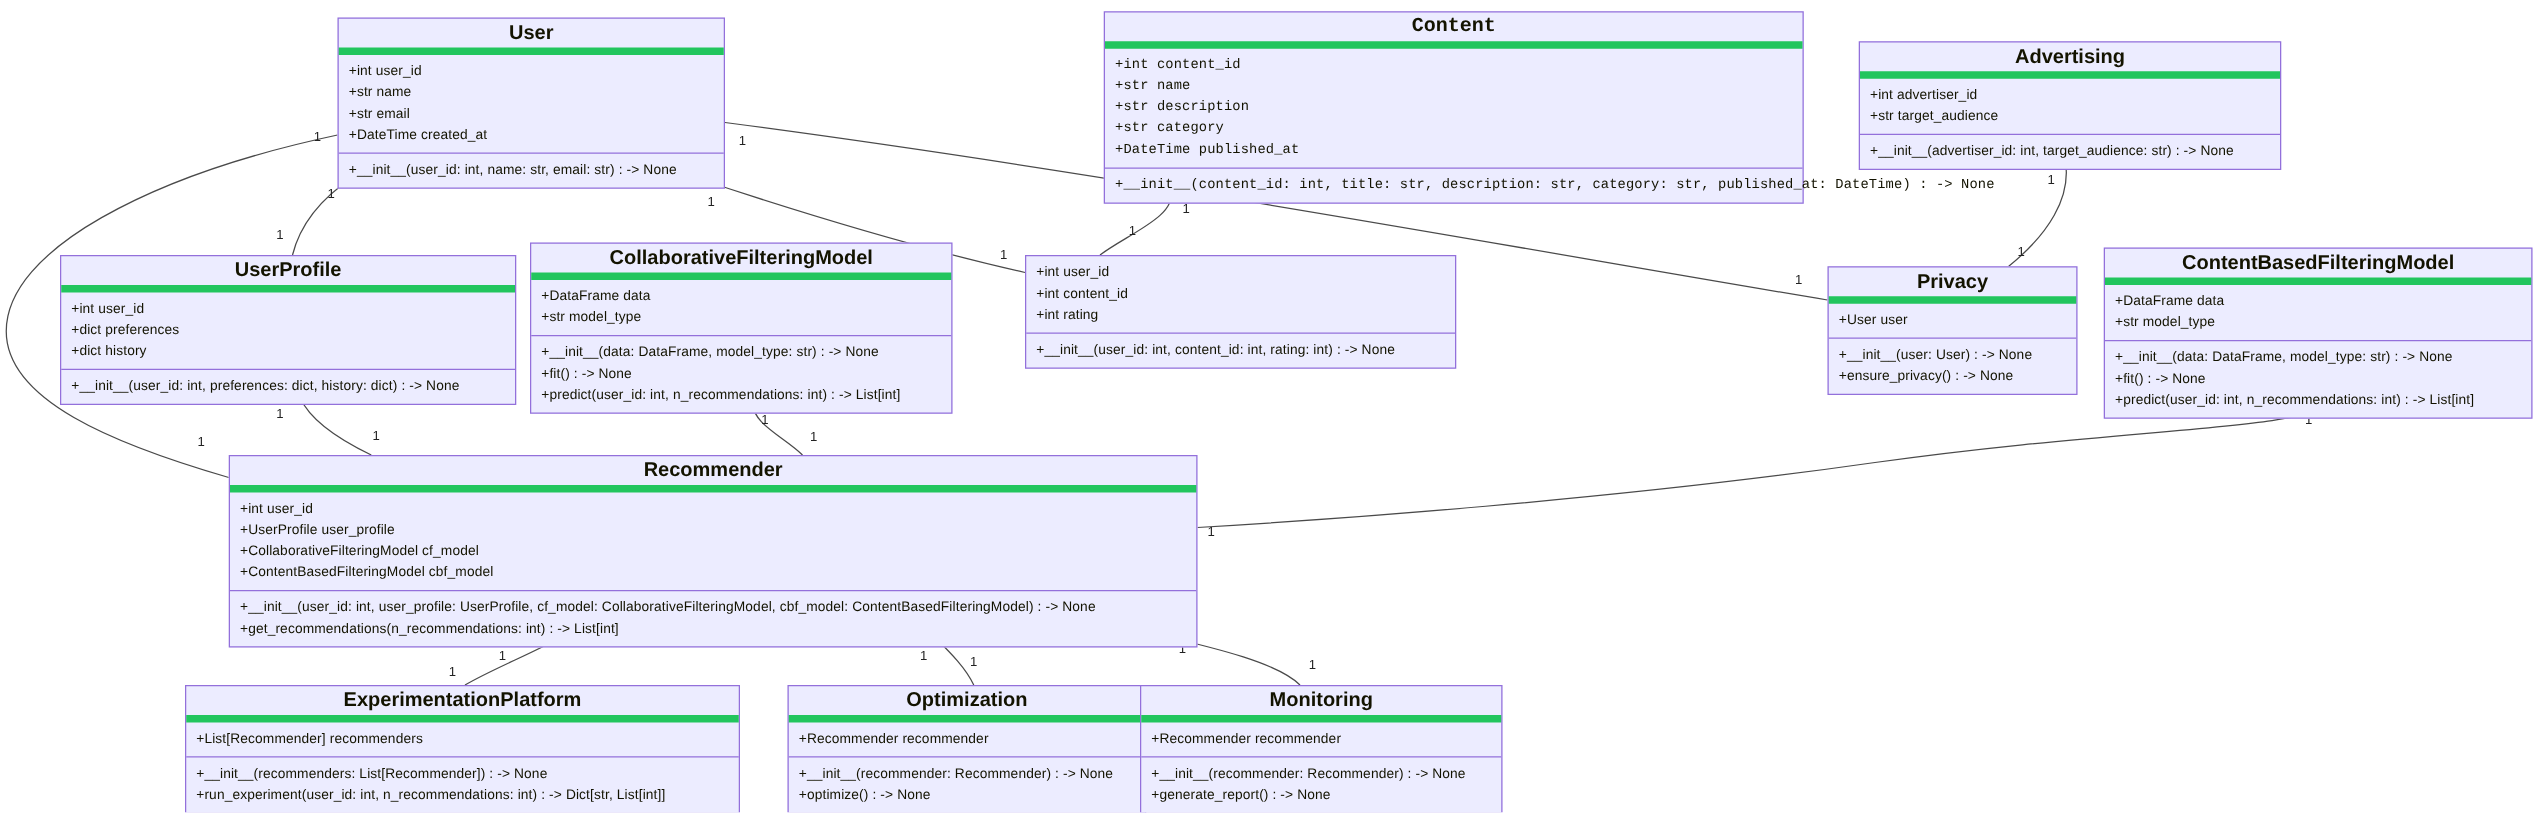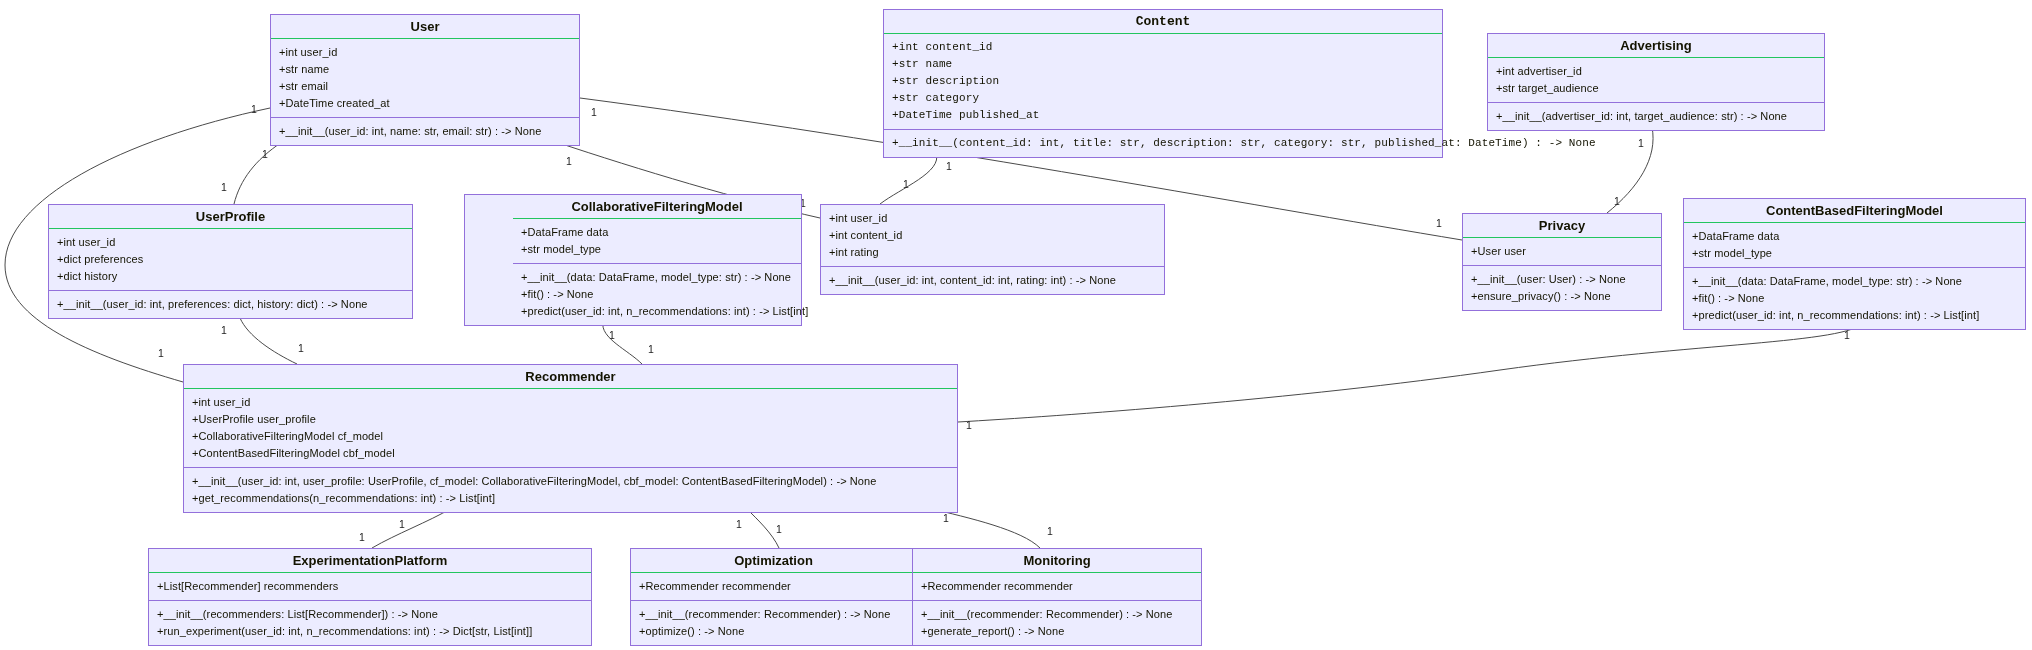--- a/index.html
+++ b/index.html
@@ -4,21 +4,21 @@
 <style>
   html,body{margin:0;padding:0;background:#ffffff;}
   #stage{position:relative;width:2032px;height:650px;overflow:hidden;
          font-family:"Liberation Sans",sans-serif;background:#ffffff;}
   #edges{position:absolute;left:0;top:0;z-index:0;}
   .edge{fill:none;stroke:#4a4a4a;stroke-width:1px;}
   .card{font-family:"Liberation Sans",sans-serif;font-size:10.5px;fill:#222222;}
   .classbox{position:absolute;z-index:1;background:#ECECFF;border:1px solid #9370DB;
             color:#131300;box-sizing:border-box;}
   .ctitle{height:23px;line-height:23px;text-align:center;font-weight:bold;
-          font-size:13px;border-bottom:1px solid #22c55e;}
+          font-size:16px;border-bottom:6px solid #22c55e;}
   .csec{padding:5px 8px;}
   .csec.methods{border-top:1px solid #9370DB;}
   .mline{font-size:11px;line-height:17px;white-space:nowrap;letter-spacing:0.1px;}
 </style>
 </head>
 <body>
 
 <div id="stage">
   <svg id="edges" width="2032" height="650" viewBox="0 0 2032 650">
       <path d="M 282,142 C 255,160 240,180 234,204" class="edge"></path>
@@ -98,21 +98,21 @@
       <div class="ctitle">UserProfile</div>
       <div class="csec attrs">
         <div class="mline">+int user_id</div>
         <div class="mline">+dict preferences</div>
         <div class="mline">+dict history</div>
       </div>
       <div class="csec methods">
         <div class="mline">+__init__(user_id: int, preferences: dict, history: dict) : -&gt; None</div>
       </div>
     </div>
-    <div class="classbox" style="left: 464px; top: 194px; width: 338px; padding-left: 48px;">
+    <div class="classbox" style="left: 424px; top: 194px; width: 338px;">
       <div class="ctitle">CollaborativeFilteringModel</div>
       <div class="csec attrs">
         <div class="mline">+DataFrame data</div>
         <div class="mline">+str model_type</div>
       </div>
       <div class="csec methods">
         <div class="mline">+__init__(data: DataFrame, model_type: str) : -&gt; None</div>
         <div class="mline">+fit() : -&gt; None</div>
         <div class="mline">+predict(user_id: int, n_recommendations: int) : -&gt; List[int]</div>
       </div>

